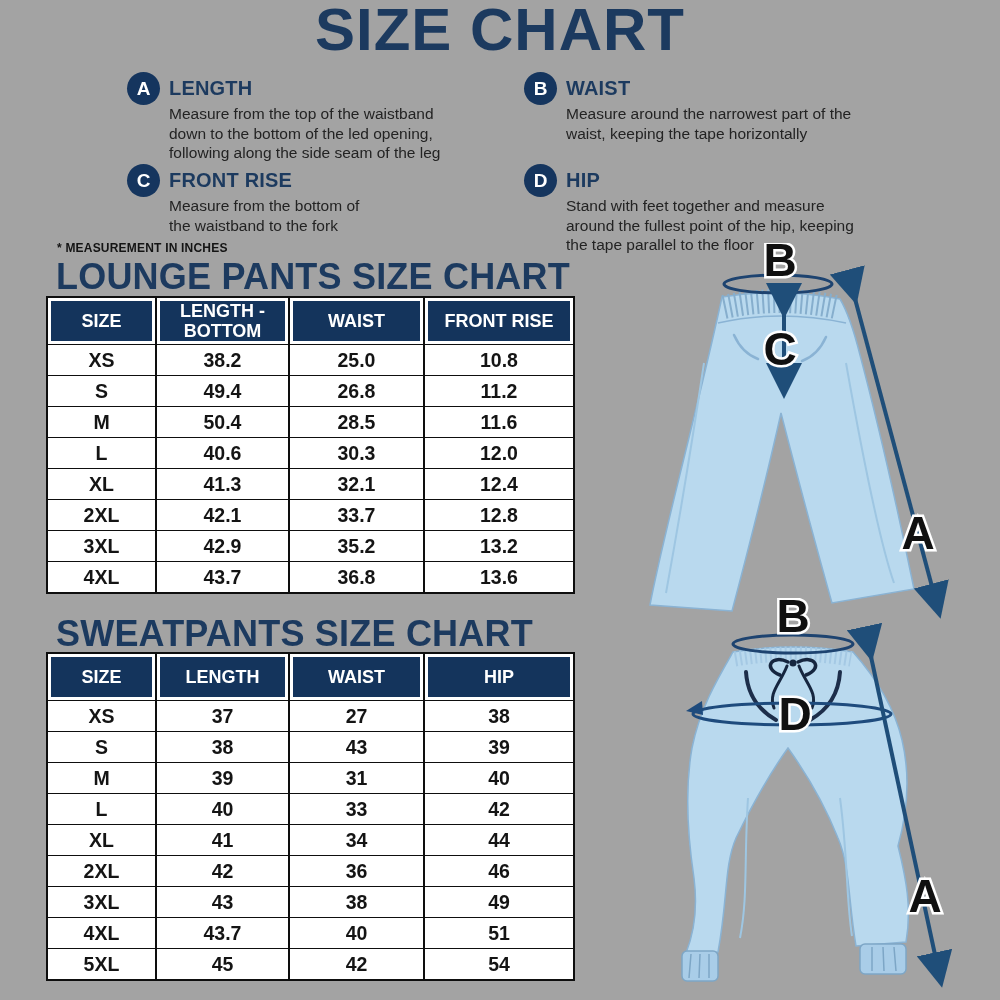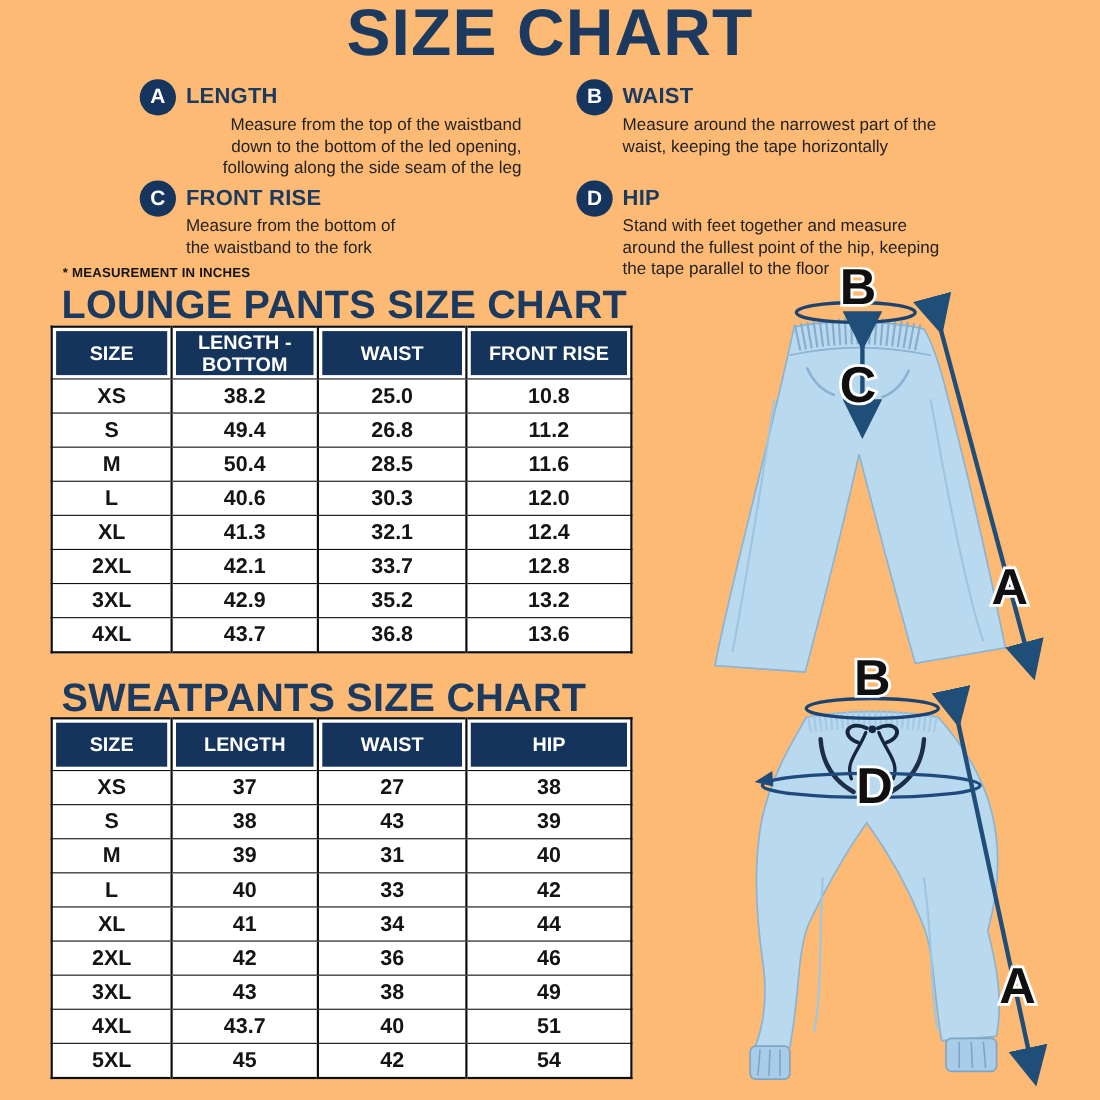--- a/index.html
+++ b/index.html
@@ -1,33 +1,33 @@
 <!DOCTYPE html>
 <html><head>
 <meta charset="utf-8">
 <style>
   html,body{margin:0;padding:0;background:#fff;}
   .canvas{
-    position:relative;width:1000px;height:1000px;background:#fdba74;
+    position:relative;width:1000px;height:1000px;background:#a3a3a3;
     font-family:"Liberation Sans",sans-serif;overflow:hidden;
   }
   .title{
     position:absolute;top:-2px;left:0;right:0;text-align:center;
     font-size:60px;font-weight:bold;color:#1c3a5f;letter-spacing:1px;line-height:64px;
   }
   
   .legend-item{position:absolute;display:flex;gap:9px;}
   .badge{
     flex:0 0 33px;width:33px;height:33px;border-radius:50%;
     background:#15355e;color:#fff;font-weight:bold;font-size:19px;
     display:flex;align-items:center;justify-content:center;
   }
   .legend-label{font-size:20px;font-weight:bold;color:#1c3a5f;line-height:32px;letter-spacing:.2px;}
   .legend-desc{font-size:15.5px;color:#232323;line-height:1.27;margin-top:0px;}
-  .li-a{left:127px;top:72px;}  .li-a .legend-desc{width:305px;text-align:right;}
+  .li-a{left:127px;top:72px;}  .li-a .legend-desc{width:305px;}
   .li-b{left:524px;top:72px;}  .li-b .legend-desc{width:292px;}
   .li-c{left:127px;top:164px;} .li-c .legend-desc{width:214px;}
   .li-d{left:524px;top:164px;} .li-d .legend-desc{width:290px;}
   
   .note{position:absolute;left:57px;top:241px;font-size:12px;font-weight:bold;color:#141414;letter-spacing:.2px;}
   .tbl-heading{position:absolute;left:56px;font-size:36px;font-weight:bold;color:#1c3a5f;letter-spacing:.2px;}
   .h-lounge{top:256px;} .h-sweat{top:613px;}
   
   .size-table{
     position:absolute;left:46px;border-collapse:collapse;table-layout:fixed;

